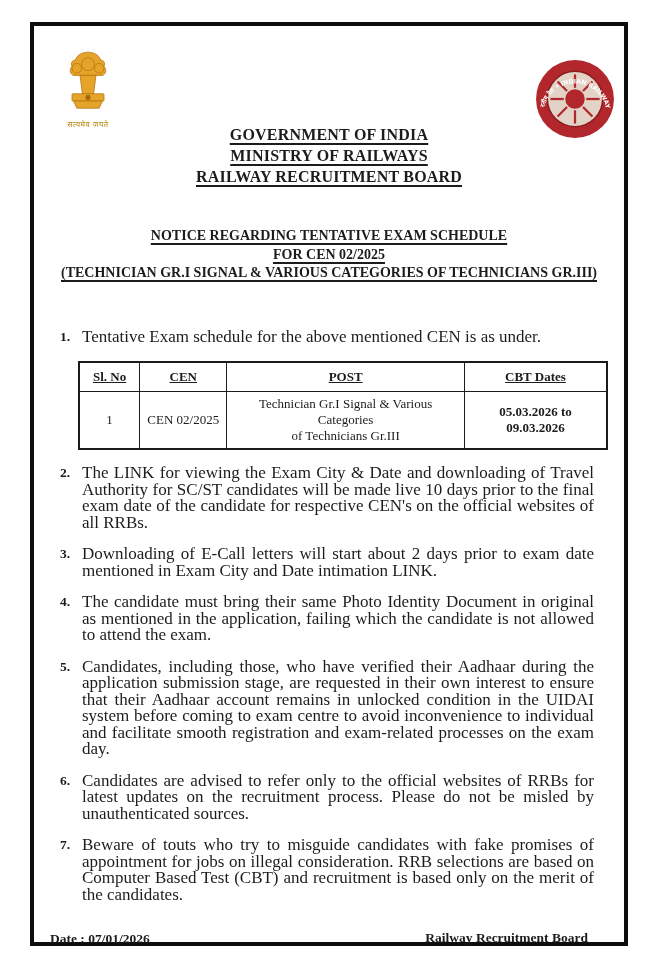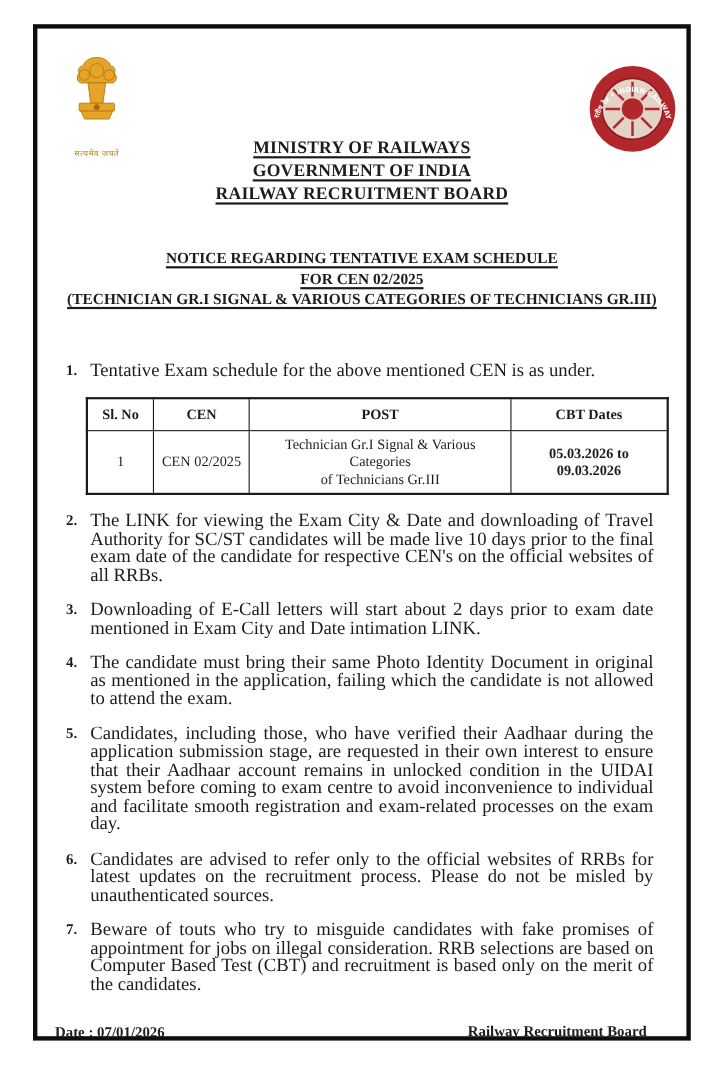--- a/index.html
+++ b/index.html
@@ -6,21 +6,21 @@
   .page {
     position:relative; width:662px; height:968px; background:#ffffff;
     font-family:"Liberation Serif", serif; color:#1c1c1c; overflow:hidden;
   }
   .frame {
     position:absolute; left:30px; top:22px; width:598px; height:924px;
     border:4px solid #0e0e0e; box-sizing:border-box;
   }
   
   .emblem { position:absolute; left:28px; top:22px; width:52px; text-align:center; }
-  .emblem .caption { font-family:Liberation Sans, sans-serif; font-size:7.5px; color:#b8860b; margin-top:15px; letter-spacing:.5px; }
+  .emblem .caption { font-family:Liberation Sans, sans-serif; font-size:7.5px; color:#b8860b; margin-top:1px; letter-spacing:.5px; }
   .rail-logo { position:absolute; left:500px; top:32px; width:82px; height:82px; }
   
   .org-titles { margin-top:98px; text-align:center; font-weight:bold; font-size:16px; line-height:21px; letter-spacing:.2px; }
   .notice-title { margin-top:40px; text-align:center; font-weight:bold; font-size:14px; line-height:18.5px; }
   .u { text-decoration:underline; text-decoration-thickness:1.6px; text-underline-offset:3px; }
   
   .body { margin-top:46px; padding:0 30px 0 26px; }
   .item { display:flex; gap:4px; margin-top:15px; }
   #item-first .item { margin-top:0; }
   .item .num { font-weight:bold; width:18px; flex:none; font-size:13.5px; line-height:16.5px; }
@@ -28,21 +28,21 @@
   .item.bold .txt { font-weight:normal; }
   
   table.sched {
     border-collapse:collapse; margin:16px 0 6px 18px; width:530px;
     border:2px solid #1b1b1b; table-layout:fixed;
   }
   table.sched th, table.sched td {
     border:1.5px solid #1b1b1b; text-align:center; vertical-align:middle;
     font-size:13px; padding:4px 3px;
   }
-  table.sched th { font-weight:bold; padding:6px 3px; }
+  table.sched th { font-weight:bold; padding:6px 3px;text-decoration:underline; }
   .col-sl { width:11.5%; } .col-cen { width:16.5%; } .col-post { width:45%; } .col-cbt { width:27%; }
   .prelines { white-space:pre-line; }
   td.cbt { font-weight:bold; white-space:pre-line; }
   
   .footer {
     margin-top:26px; display:flex; justify-content:space-between; align-items:flex-end;
     padding:0 36px 0 16px; font-weight:bold; font-size:13.5px;
   }
   .footer .sign { text-align:center; line-height:17.5px; }
 </style>
@@ -86,22 +86,22 @@
         <defs>
             <path id="arcTop" d="M 10 48 A 31 31 0 0 1 70 48"></path>
           </defs>
         <text font-size="6" fill="#ffffff" font-family="DejaVu Sans, sans-serif" font-weight="bold">
           <textPath href="#arcTop" startOffset="50%" text-anchor="middle">भारतीय रेल • INDIAN RAILWAYS</textPath>
         </text>
       </svg>
     </div>
 
     <div class="org-titles">
+      <div><span class="u">GOVERNMENT OF INDIA</span></div>
       <div><span class="u">MINISTRY OF RAILWAYS</span></div>
-      <div><span class="u">GOVERNMENT OF INDIA</span></div>
       <div><span class="u">RAILWAY RECRUITMENT BOARD</span></div>
     </div>
 
     <div class="notice-title">
       <div><span class="u">NOTICE REGARDING TENTATIVE EXAM SCHEDULE</span></div>
       <div><span class="u">FOR CEN 02/2025</span></div>
       <div><span class="u">(TECHNICIAN GR.I SIGNAL &amp; VARIOUS CATEGORIES OF TECHNICIANS GR.III)</span></div>
     </div>
 
     <div class="body">

